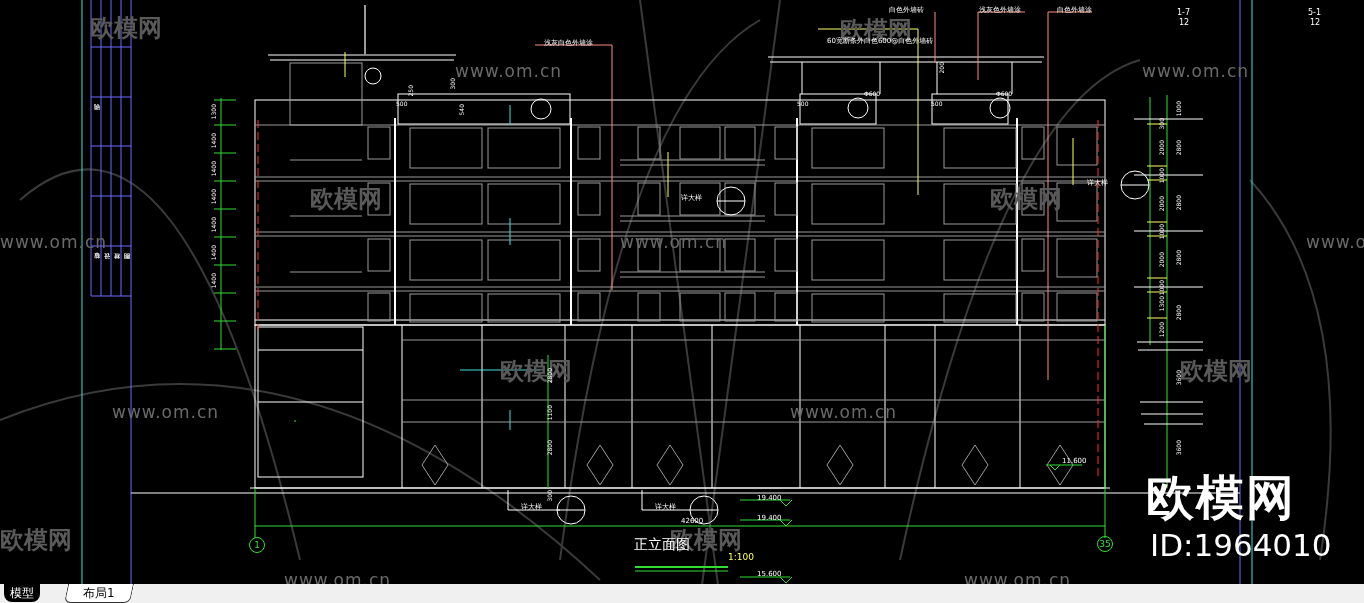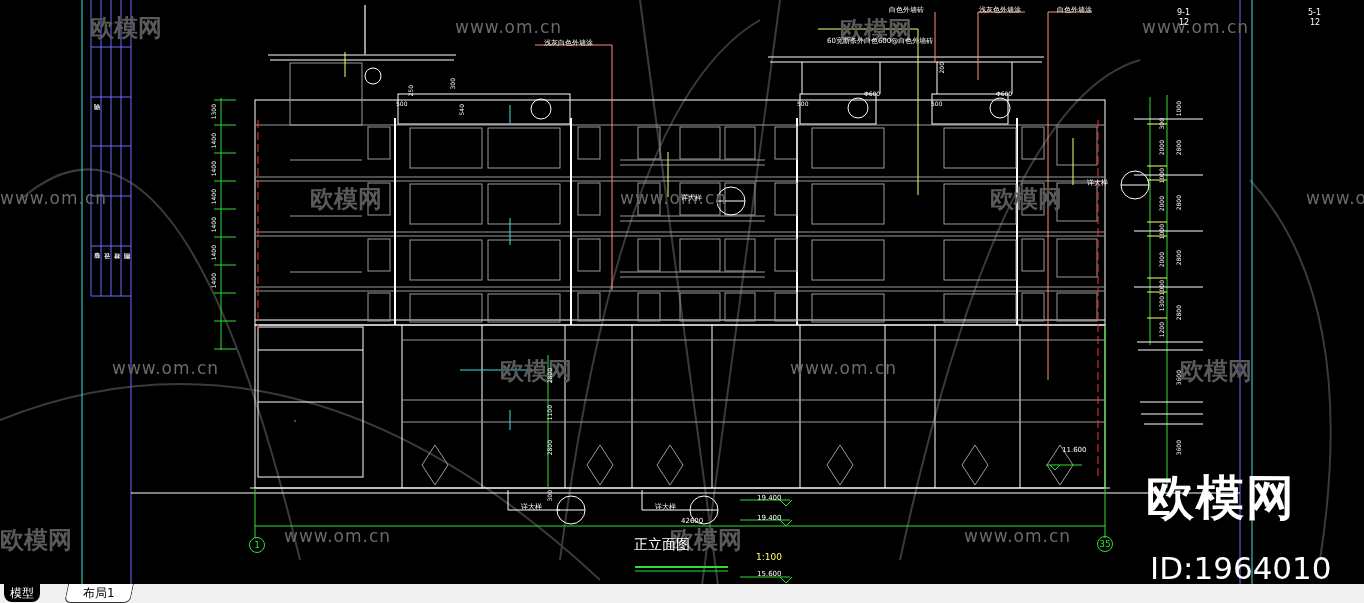--- a/index.html
+++ b/index.html
@@ -5,25 +5,25 @@
   html,body{margin:0;padding:0;background:#000;}
   body{width:1364px;height:603px;overflow:hidden;position:relative;font-family:"DejaVu Sans",sans-serif;}
   #canvas{position:absolute;left:0;top:0;width:1364px;height:584px;background:#000;overflow:hidden;}
   #canvas svg{position:absolute;left:0;top:0;}
   .tabbar{position:absolute;left:0;top:584px;width:1364px;height:19px;background:#f0f0f0;}
   .tab{position:absolute;top:0;height:18px;font-size:12px;line-height:18px;text-align:center;cursor:pointer;font-family:"DejaVu Sans",sans-serif;}
   .tab-model{left:4px;width:36px;background:#000;color:#fff;border-radius:0 0 8px 8px;}
   .tab-layout{left:66px;width:64px;background:#fff;color:#000;border:1px solid #333;border-top:none;border-radius:0 0 6px 6px;transform:skewX(-12deg);}
   .tab-layout span{display:inline-block;transform:skewX(12deg);}
   .wm-big{position:absolute;left:1146px;top:466px;color:#fff;font-size:48px;font-weight:bold;letter-spacing:2px;font-family:"DejaVu Sans",sans-serif;}
-  .wm-id{position:absolute;left:1150px;top:550px;color:#fff;font-size:31px;font-family:"DejaVu Sans",sans-serif;}
-  .wm-small{position:absolute;color:#6a6a6a;font-size:17px;font-family:"DejaVu Sans",sans-serif;letter-spacing:1px;}
+  .wm-id{position:absolute;left:1150px;top:527px;color:#fff;font-size:31px;font-family:"DejaVu Sans",sans-serif;}
+  .wm-small{position:absolute;color:#6a6a6a;font-size:17px;font-family:"DejaVu Sans",sans-serif;letter-spacing:1px;margin-top:44px;}
   .wm-logo{position:absolute;color:#5a5a5a;font-size:24px;font-weight:bold;font-family:"DejaVu Sans",sans-serif;}
   .drawing-title{position:absolute;left:634px;top:536px;color:#fff;font-size:14px;font-family:"DejaVu Sans",sans-serif;}
-  .drawing-scale{position:absolute;left:728px;top:552px;color:#ffff66;font-size:9px;font-family:"DejaVu Sans",sans-serif;margin-left:28px;}
+  .drawing-scale{position:absolute;left:728px;top:552px;color:#ffff66;font-size:9px;font-family:"DejaVu Sans",sans-serif;}
   .note{position:absolute;color:#fff;font-size:7px;font-family:"DejaVu Sans",sans-serif;white-space:nowrap;margin-left:9px;}
   .dim{position:absolute;color:#fff;font-size:6px;font-family:"DejaVu Sans",sans-serif;white-space:nowrap;}
   .dimv{writing-mode:vertical-rl;transform:rotate(180deg);}
   .elev{position:absolute;color:#fff;font-size:7px;font-family:"DejaVu Sans",sans-serif;}
   .grid-label{position:absolute;color:#33dd33;font-size:9px;width:14px;height:14px;border:1px solid #33dd33;border-radius:50%;text-align:center;line-height:14px;}
 </style>
 </head>
 <body>
 
 <div id="canvas">
@@ -297,21 +297,21 @@
   <div class="note" style="left:1048px;top:5px">白色外墙涂</div>
   <div class="note" style="left:672px;top:193px">详大样</div>
   <div class="note" style="left:1078px;top:178px">详大样</div>
   <div class="note" style="left:512px;top:502px">详大样</div>
   <div class="note" style="left:646px;top:502px">详大样</div>
   <div class="note" style="left:672px;top:517px">42600</div>
 
   <div class="elev" style="left:757px;top:494px">19.400</div>
   <div class="elev" style="left:757px;top:514px">19.400</div>
   <div class="elev" style="left:757px;top:570px">15.600</div>
-  <div class="elev" style="left:1062px;top:446px">11.600</div>
+  <div class="elev" style="left:1062px;top:457px">11.600</div>
 
   <div class="dim dimv" style="left:210px;top:104px">1300</div>
   <div class="dim dimv" style="left:210px;top:133px">1400</div>
   <div class="dim dimv" style="left:210px;top:161px">1400</div>
   <div class="dim dimv" style="left:210px;top:189px">1400</div>
   <div class="dim dimv" style="left:210px;top:217px">1400</div>
   <div class="dim dimv" style="left:210px;top:245px">1400</div>
   <div class="dim dimv" style="left:210px;top:273px">1400</div>
 
   <div class="dim dimv" style="left:1175px;top:101px">1000</div>
@@ -340,21 +340,21 @@
   <div class="dim" style="left:396px;top:100px">500</div>
   <div class="dim dimv" style="left:407px;top:85px">250</div>
   <div class="dim" style="left:797px;top:100px">500</div>
   <div class="dim dimv" style="left:449px;top:78px">300</div>
   <div class="dim dimv" style="left:458px;top:104px">540</div>
   <div class="dim" style="left:931px;top:100px">500</div>
   <div class="dim" style="left:864px;top:90px">Φ600</div>
   <div class="dim" style="left:996px;top:90px">Φ600</div>
   <div class="dim dimv" style="left:938px;top:62px">200</div>
 
-  <div class="dim" style="left:1177px;top:8px;font-size:8px">9-1</div>
+  <div class="dim" style="left:1177px;top:8px;font-size:8px">1-7</div>
   <div class="dim" style="left:1179px;top:18px;font-size:8px">12</div>
   <div class="dim" style="left:1308px;top:8px;font-size:8px">5-1</div>
   <div class="dim" style="left:1310px;top:18px;font-size:8px">12</div>
 
   <div class="dim dimv" style="left:93px;top:115px">说明</div>
   <div class="dim dimv" style="left:93px;top:264px">审核</div>
   <div class="dim dimv" style="left:103px;top:264px">设计</div>
   <div class="dim dimv" style="left:113px;top:264px">校对</div>
   <div class="dim dimv" style="left:123px;top:264px">制图</div>
 

